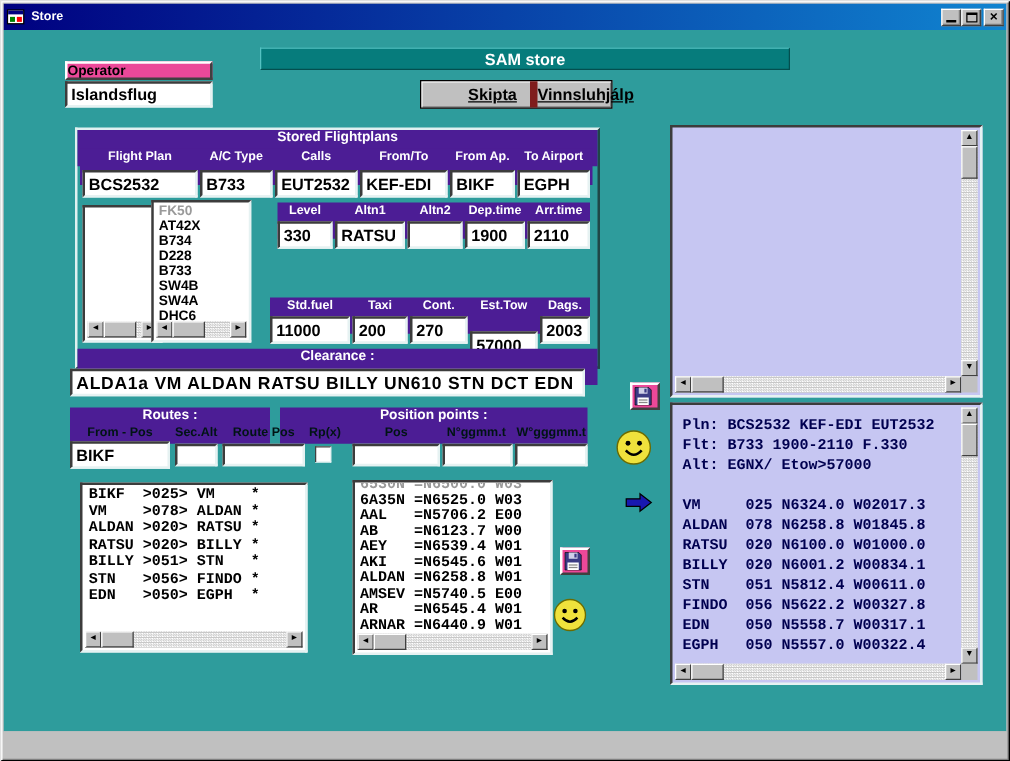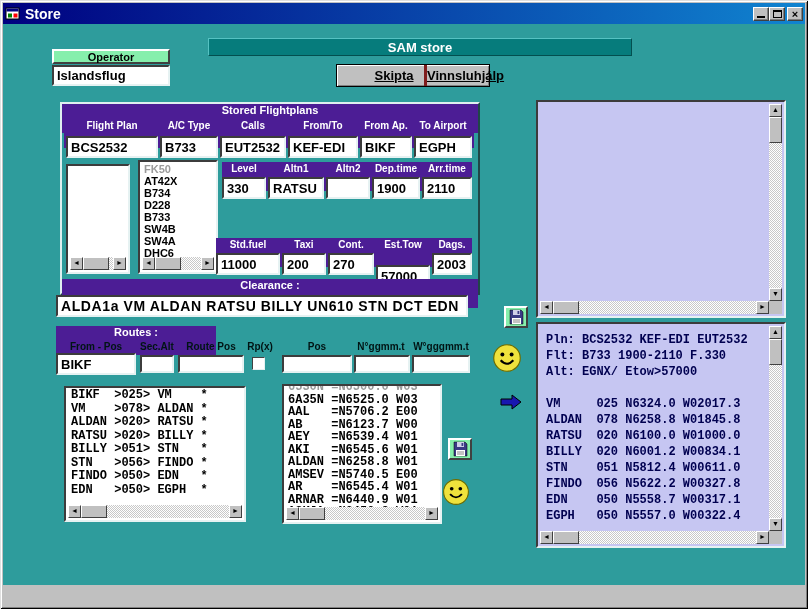--- a/index.html
+++ b/index.html
@@ -1,47 +1,47 @@
 <!DOCTYPE html>
 <html><head>
 <meta charset="utf-8">
 <style>
   html,body{margin:0;padding:0;background:#808080;}
   .window{position:relative;width:808px;height:609px;background:#c0c0c0;overflow:hidden;
     font-family:"Liberation Sans",sans-serif;
     box-shadow:inset 1px 1px #dfdfdf, inset -1px -1px #000, inset 2px 2px #fff, inset -2px -2px #808080;}
   .titlebar{position:absolute;left:3px;top:3px;width:802px;height:21px;
     background:linear-gradient(90deg,#000080,#1084d0);display:flex;align-items:center;padding:0 2px;box-sizing:border-box;}
-  .title-text{color:#fff;font-weight:bold;font-size:14px;margin-left:4px;}
+  .title-text{color:#fff;font-weight:bold;font-size:10px;margin-left:4px;}
   .tb-btns{margin-left:auto;display:flex;align-items:center;}
   .tb-btn{width:16px;height:14px;background:#c0c0c0;box-sizing:border-box;
     border:1px solid;border-color:#fff #404040 #404040 #fff;box-shadow:inset -1px -1px #808080;
     display:flex;align-items:center;justify-content:center;}
   .tb-btn.close{margin-left:2px;font-weight:bold;font-size:11px;line-height:10px;}
   .g-min{width:8px;height:2px;background:#000;margin-top:7px;}
   .g-max{width:9px;height:8px;border:1px solid #000;border-top:2px solid #000;box-sizing:border-box;}
   .client{position:absolute;left:3px;top:24px;width:802px;height:561px;background:#2e9c9c;}
   .bottomstrip{position:absolute;left:3px;top:585px;width:802px;height:21px;background:#c0c0c0;}
-  .gbtn{position:absolute;background:#86efac;border:2px solid;border-color:#fff #404040 #404040 #fff;
-    box-sizing:border-box;display:flex;align-items:center;justify-content:center;font-weight:bold;color:#000;}
+  .gbtn{position:absolute;background:#ec4899;border:2px solid;border-color:#fff #404040 #404040 #fff;
+    box-sizing:border-box;display:flex;align-items:center;font-weight:bold;color:#000;}
   .field{position:absolute;background:#fff;border:2px solid;border-color:#3c3c3c #e6f2f2 #e6f2f2 #3c3c3c;
     box-sizing:border-box;font-weight:bold;font-size:13px;color:#000;display:flex;align-items:center;
     padding:0 3px;white-space:nowrap;overflow:hidden;}
   .strip{position:absolute;background:#4c1d95;color:#fff;font-weight:bold;text-align:center;
     font-size:11px;line-height:13px;height:29px;}
   .hcell{position:absolute;top:0;color:#fff;font-size:10px;line-height:13px;text-align:center;font-weight:bold;white-space:nowrap;}
   .shead{position:absolute;font-size:10px;font-weight:bold;color:#001414;text-align:center;line-height:11px;}
   .group{position:absolute;border:2px solid;border-color:#dff0f0 #1f4747 #1f4747 #dff0f0;box-sizing:border-box;}
   .sambar{position:absolute;background:#067c7c;color:#fff;font-weight:bold;font-size:13px;text-align:center;
     line-height:18px;border:1px solid;border-color:#55c2c2 #034f4f #034f4f #55c2c2;box-sizing:border-box;}
   .menubar{position:absolute;background:#c0c0c0;border:1px solid #000;box-sizing:border-box;
     box-shadow:inset 1px 1px #fff, inset -1px -1px #808080;display:flex;align-items:stretch;}
   .menu-item{display:flex;align-items:center;justify-content:center;font-weight:bold;font-size:13px;
     text-decoration:underline;color:#000;flex:1;}
-  .menu-item + .menu-item{border-left:3px solid #7f1d1d;text-align:right;}
+  .menu-item + .menu-item{border-left:6px solid #7f1d1d;text-align:right;}
   .listbox{position:absolute;background:#fff;border:2px solid;border-color:#3c3c3c #e6f2f2 #e6f2f2 #3c3c3c;
     box-sizing:border-box;overflow:hidden;}
   .lb-items{position:absolute;left:2px;top:1px;right:1px;bottom:15px;overflow:hidden;}
   .lb-items div{white-space:pre;}
   .sanslist div{font-family:"Liberation Sans",sans-serif;font-size:11px;line-height:12px;font-weight:bold;padding-left:2px;}
   .monolist div{font-family:"Liberation Mono",monospace;font-weight:bold;}
   .routeslist div{font-size:12px;line-height:13.5px;padding-left:3px;}
   .poslist{top:-5px;}
   .poslist div{font-size:12px;line-height:12.5px;padding-left:2px;}
   .fp div:last-child{color:#9a9a9a;}
@@ -146,21 +146,21 @@
   <div class="listbox" style="left:66px;top:164px;width:64px;height:110px;">
     <div class="hsb" style="left:2px;right:2px;bottom:2px;">
         <div class="sbtn">◄</div>
         <div class="strack">
           <div class="sthumbh"></div>
         </div>
         <div class="sbtn">►</div>
       </div>
   </div>
 
-  <div class="listbox" style="left:138px;top:160px;width:80px;height:114px;">
+  <div class="listbox" style="left:121px;top:160px;width:80px;height:114px;">
     <div class="lb-items sanslist ac">
         <div>FK50</div>
         <div>AT42X</div>
         <div>B734</div>
         <div>D228</div>
         <div>B733</div>
         <div>SW4B</div>
         <div>SW4A</div>
         <div>DHC6</div>
       </div>
@@ -222,20 +222,23 @@
   <div class="strip" style="left:62px;top:279px;width:416px;">
     <span>Clearance :</span>
   </div>
   <div class="field clearfield" style="left:56px;top:295px;width:412px;height:22px;">
     <span>ALDA1a VM ALDAN RATSU BILLY UN610 STN DCT EDN</span>
   </div>
 
   <div class="strip" style="left:56px;top:326px;width:160px;">
     <span>Routes :</span>
   </div>
+  <div class="strip" style="left:224px;top:326px;width:246px;">
+    <span>Position points :</span>
+  </div>
 
   <span class="shead" style="left:56px;top:341px;width:80px;">From - Pos</span>
   <span class="shead" style="left:138px;top:341px;width:38px;">Sec.Alt</span>
   <span class="shead" style="left:178px;top:341px;width:66px;">Route Pos</span>
   <span class="shead" style="left:244px;top:341px;width:32px;">Rp(x)</span>
   <span class="shead" style="left:282px;top:341px;width:70px;">Pos</span>
   <span class="shead" style="left:352px;top:341px;width:58px;">N°ggmm.t</span>
   <span class="shead" style="left:410px;top:341px;width:62px;">W°gggmm.t</span>
 
   <div class="field" style="left:56px;top:353px;width:80px;height:22px;">
@@ -259,21 +262,20 @@
     </div>
 
   <div class="listbox" style="left:64px;top:386px;width:182px;height:136px;">
     <div class="lb-items monolist routeslist">
         <div>BIKF  &gt;025&gt; VM    *</div>
         <div>VM    &gt;078&gt; ALDAN *</div>
         <div>ALDAN &gt;020&gt; RATSU *</div>
         <div>RATSU &gt;020&gt; BILLY *</div>
         <div>BILLY &gt;051&gt; STN   *</div>
         <div>STN   &gt;056&gt; FINDO *</div>
-        <div>FINDO &gt;050&gt; EDN   *</div>
         <div>EDN   &gt;050&gt; EGPH  *</div>
       </div>
     <div class="hsb" style="left:2px;right:2px;bottom:2px;">
         <div class="sbtn">◄</div>
         <div class="strack">
           <div class="sthumbh"></div>
         </div>
         <div class="sbtn">►</div>
       </div>
   </div>

